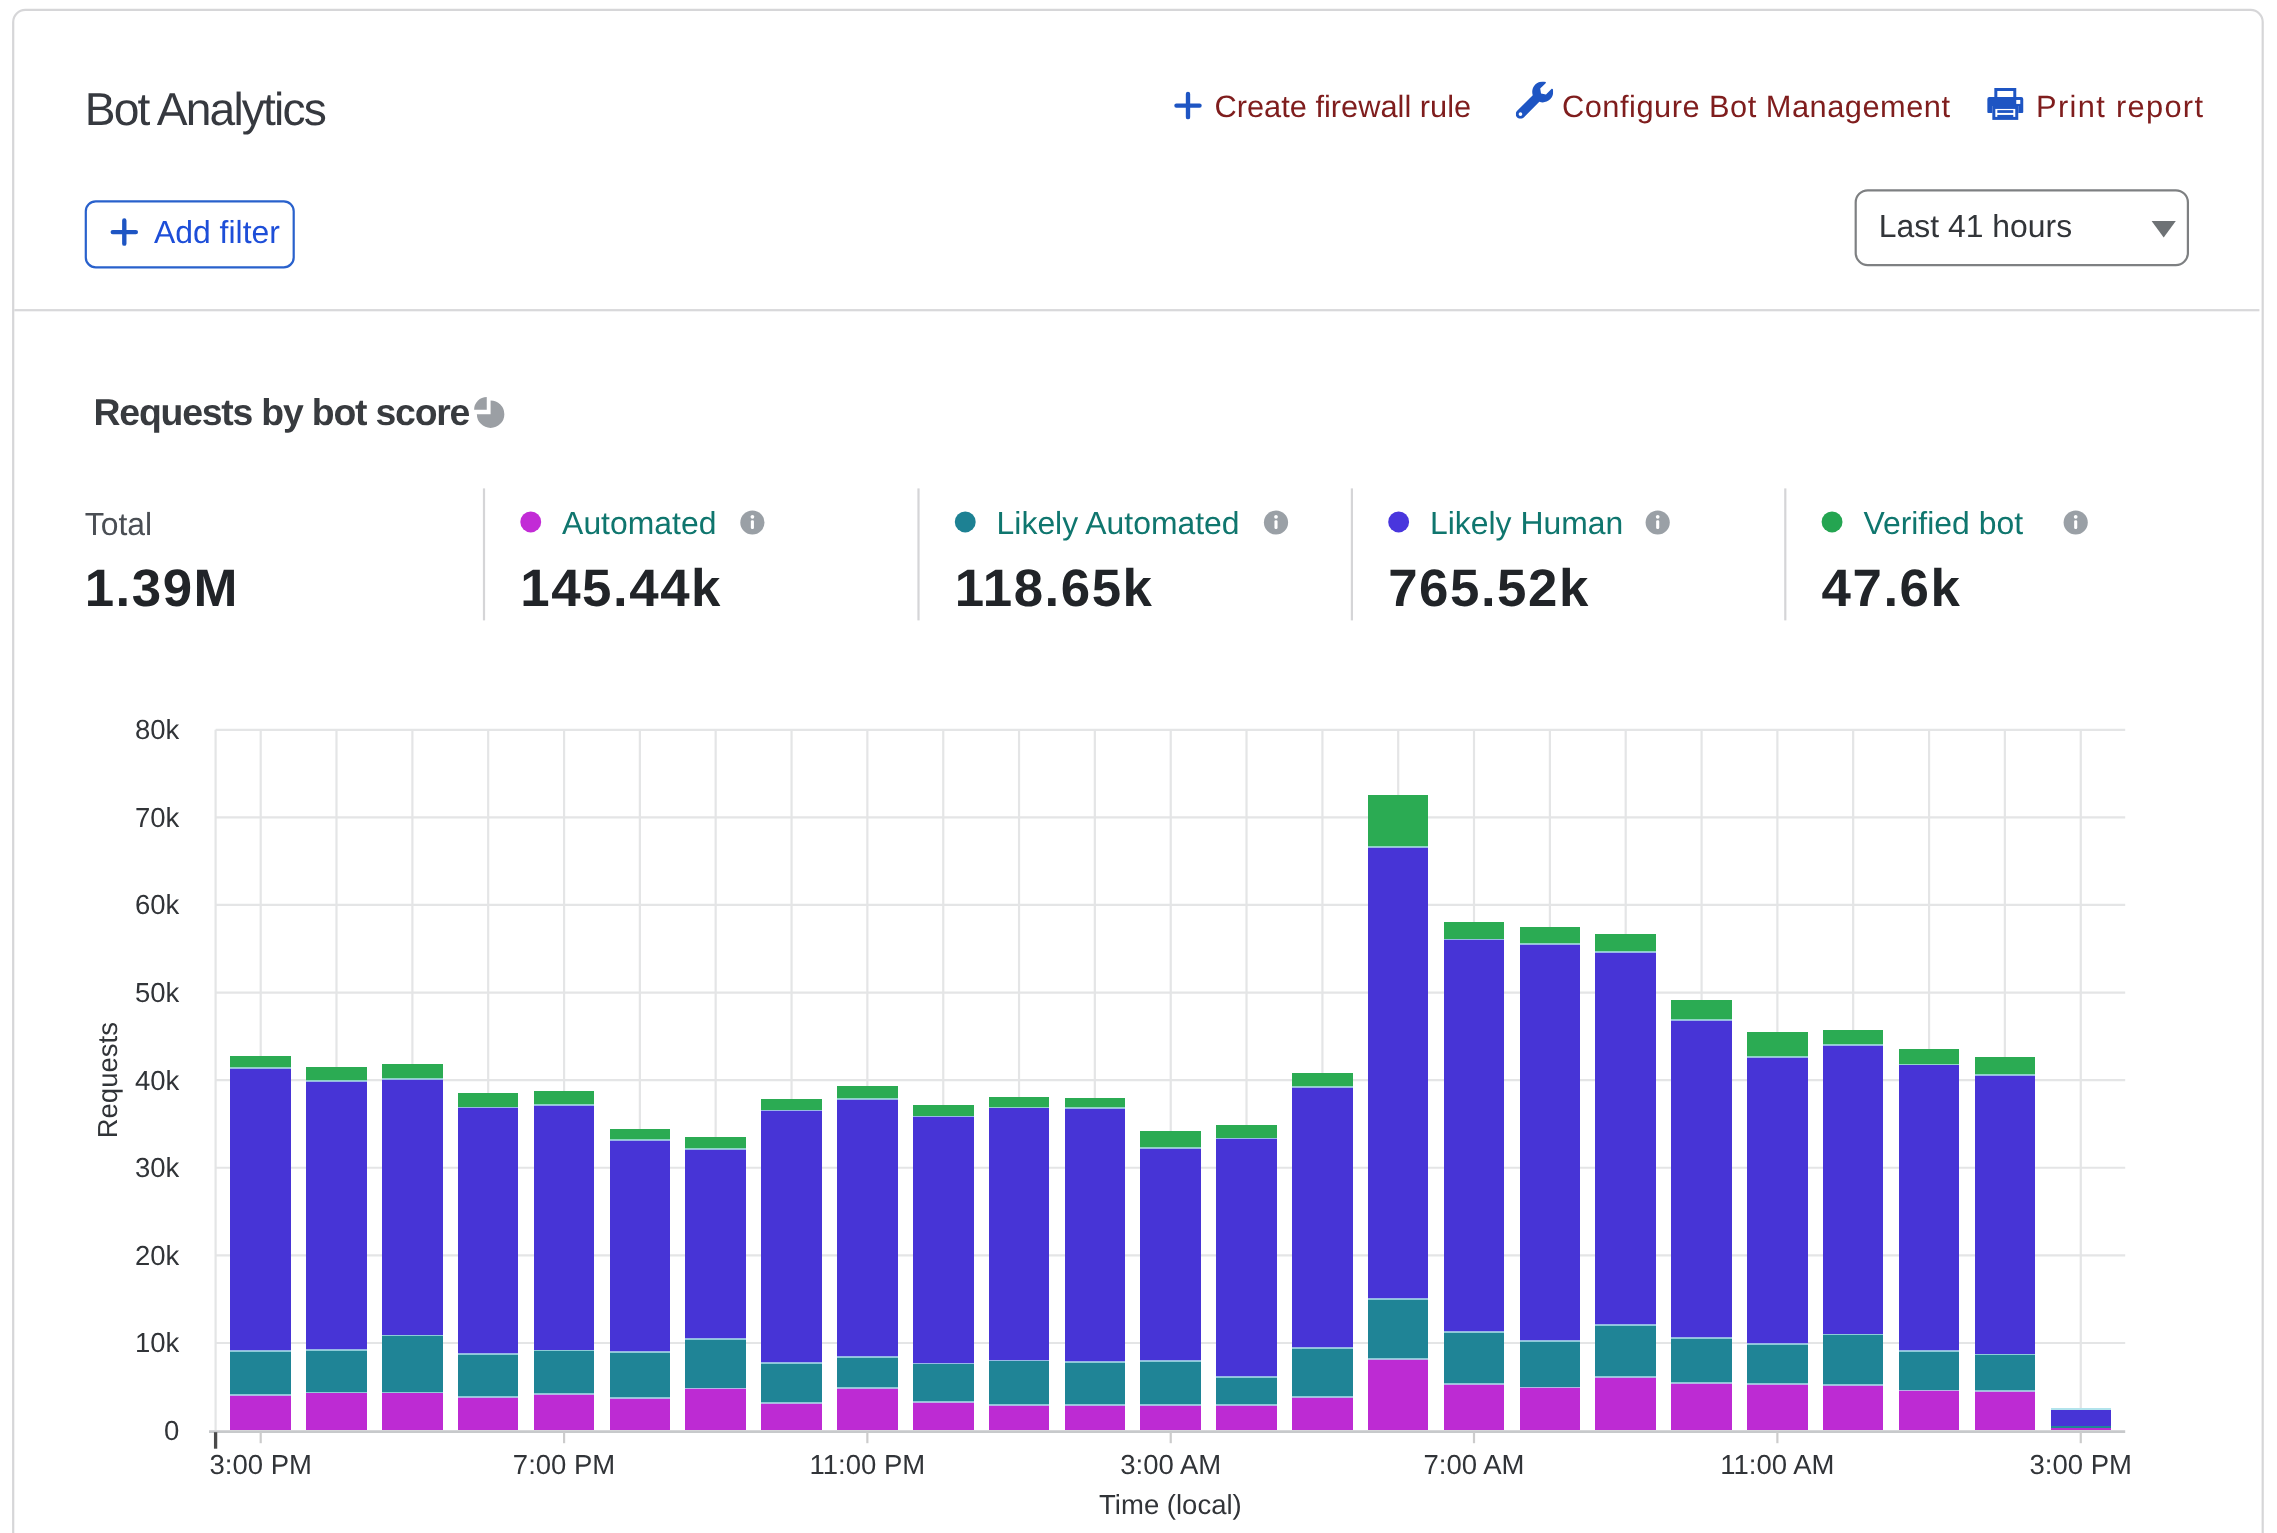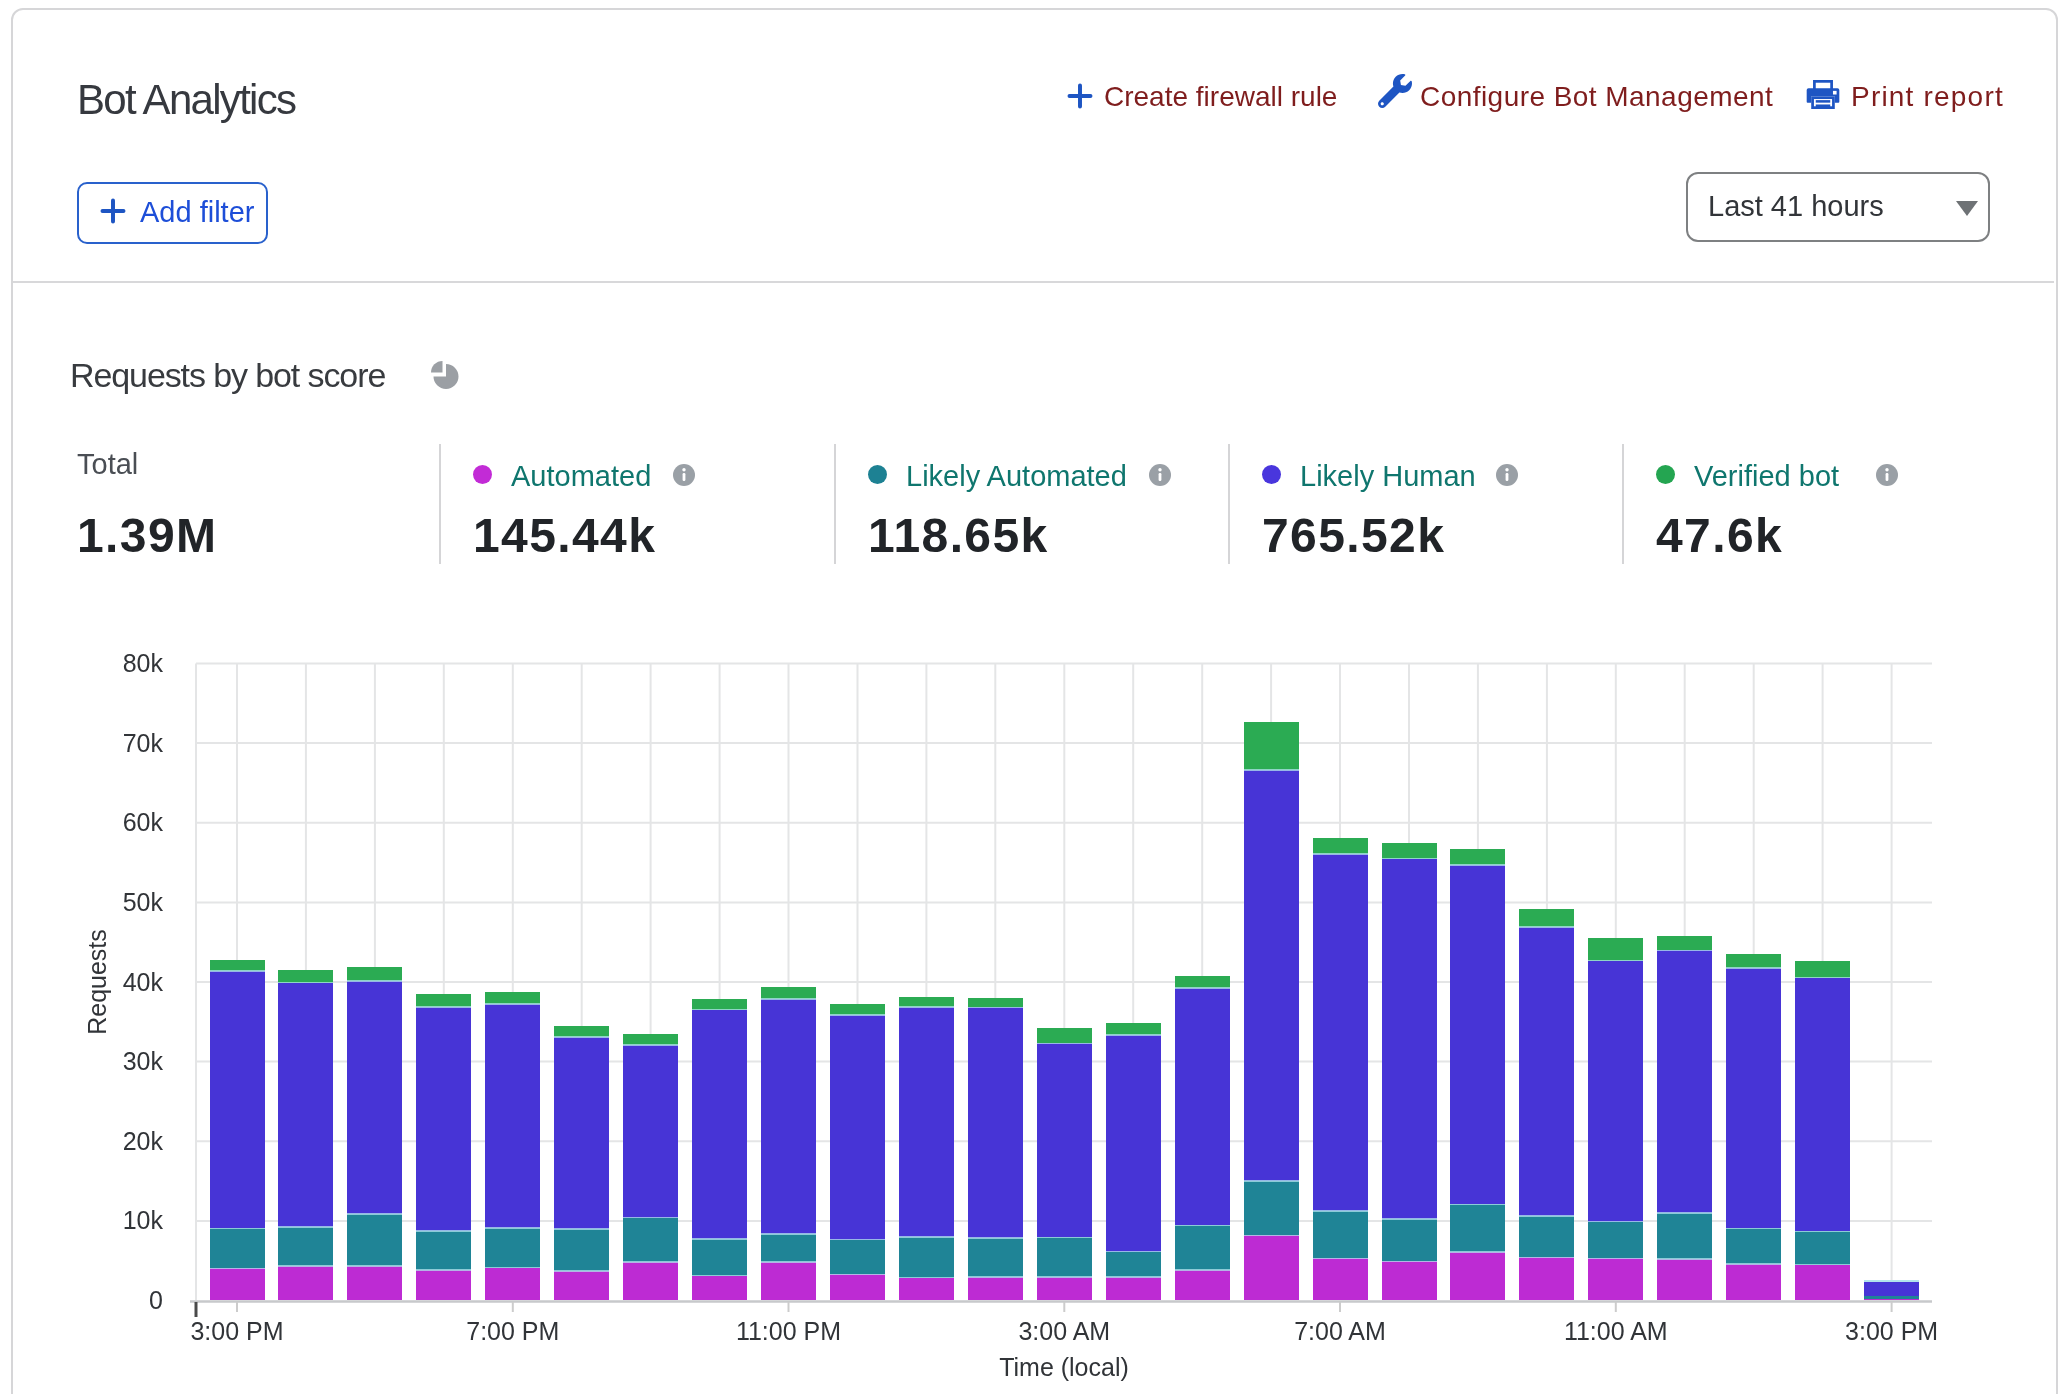--- a/index.html
+++ b/index.html
@@ -40,27 +40,27 @@
 <div class="abs" style="left:77px;top:182px;width:187px;height:58px;border:2.5px solid #2961cc;border-radius:10px"></div>
 <svg class="abs" style="left:99px;top:197px" width="28" height="28" viewBox="0 0 24 24">
     <path d="M12 3v18M3 12h18" stroke="#1e55c3" stroke-width="3.4" stroke-linecap="round"></path>
   </svg>
 <div class="abs" style="left:140px;top:196px;font-size:29px;color:#1d4ed8">Add filter</div>
 
 <div class="abs" style="left:1686px;top:172px;width:300px;height:66px;border:2px solid #7e8082;border-radius:12px"></div>
 <div class="abs" style="left:1708px;top:190px;font-size:29px;color:#323539">Last 41 hours</div>
 <div class="abs" style="left:1956px;top:201px;width:0;height:0;border-left:11px solid transparent;border-right:11px solid transparent;border-top:15px solid #6e7275"></div>
 
-<div class="abs" style="left:70px;top:356px;font-size:34px;font-weight:400;color:#383b3f;letter-spacing:-1.1px">Requests by bot score</div>
+<div class="abs" style="left:85px;top:356px;font-size:34px;font-weight:700;color:#383b3f;letter-spacing:-1.1px">Requests by bot score</div>
 <svg class="abs" style="left:429px;top:358px" width="32" height="32" viewBox="0 0 32 32">
     <path d="M 17 6 A 12.5 12.5 0 1 1 4.5 18.5 L 17 18.5 Z" fill="#9b9fa4"></path>
     <path d="M 13.5 3 A 11.5 11.5 0 0 0 2 14.5 L 13.5 14.5 Z" fill="#9b9fa4"></path>
   </svg>
 
-<div class="abs lbl" style="left:77px;top:448px">Total</div>
+<div class="abs lbl" style="left:77px;top:461px">Total</div>
 <div class="abs val" style="left:77px;top:508px">1.39M</div>
 <div class="abs" style="left:439px;top:444px;width:2px;height:120px;background:#d5d5d7"></div>
 <div class="abs" style="left:473px;top:465px;width:19px;height:19px;border-radius:50%;background:#c22bd6"></div>
 <div class="abs lbl2" style="left:511px;top:460px">Automated</div>
 <div class="abs val" style="left:473px;top:508px">145.44k</div>
 <svg class="abs" style="left:672.0px;top:463px" width="24" height="24" viewBox="0 0 24 24">
     <circle cx="12" cy="12" r="11" fill="#9aa0a6"></circle>
     <rect x="10.6" y="10" width="2.8" height="8" rx="1.2" fill="#fff"></rect>
     <circle cx="12" cy="6.8" r="1.7" fill="#fff"></circle>
   </svg>

